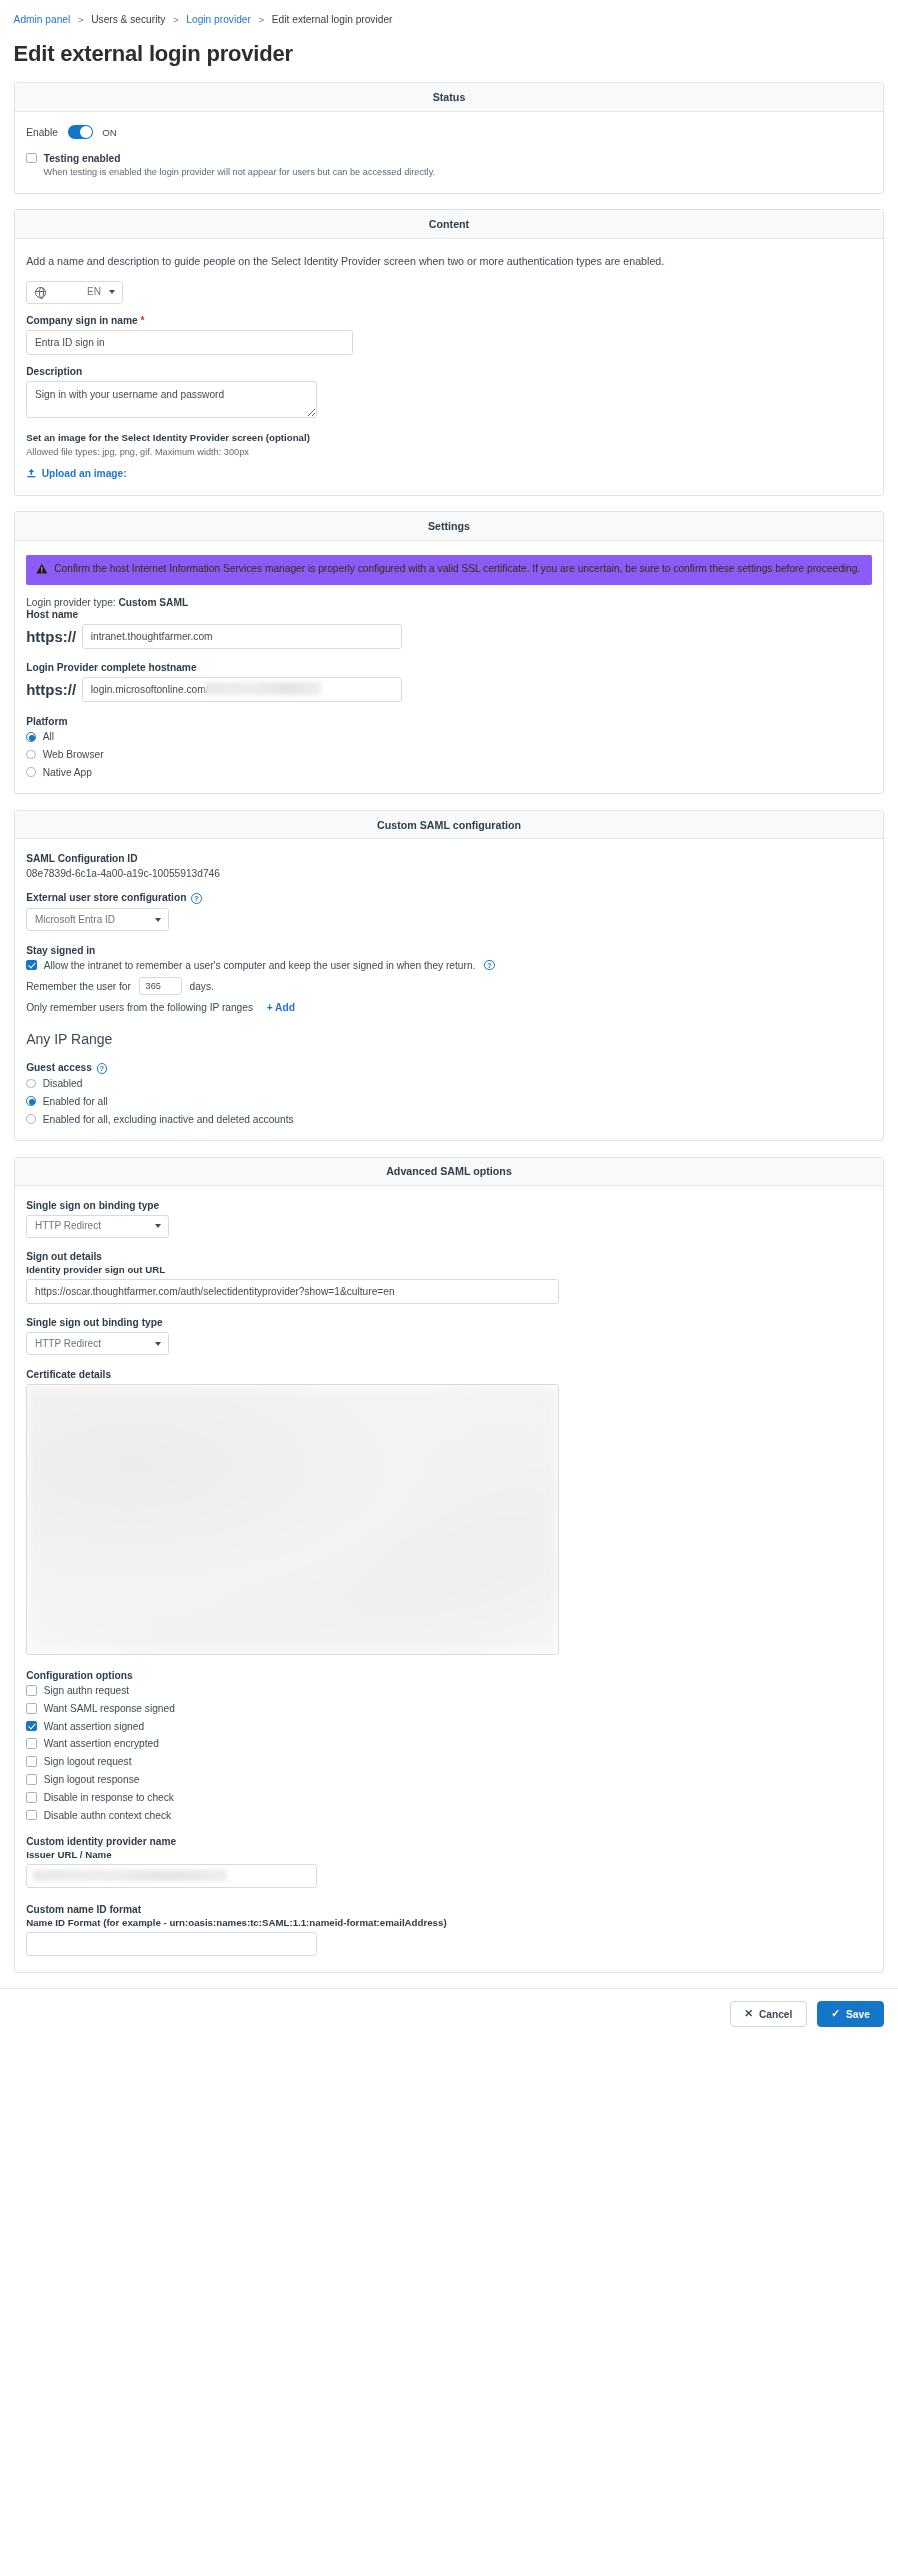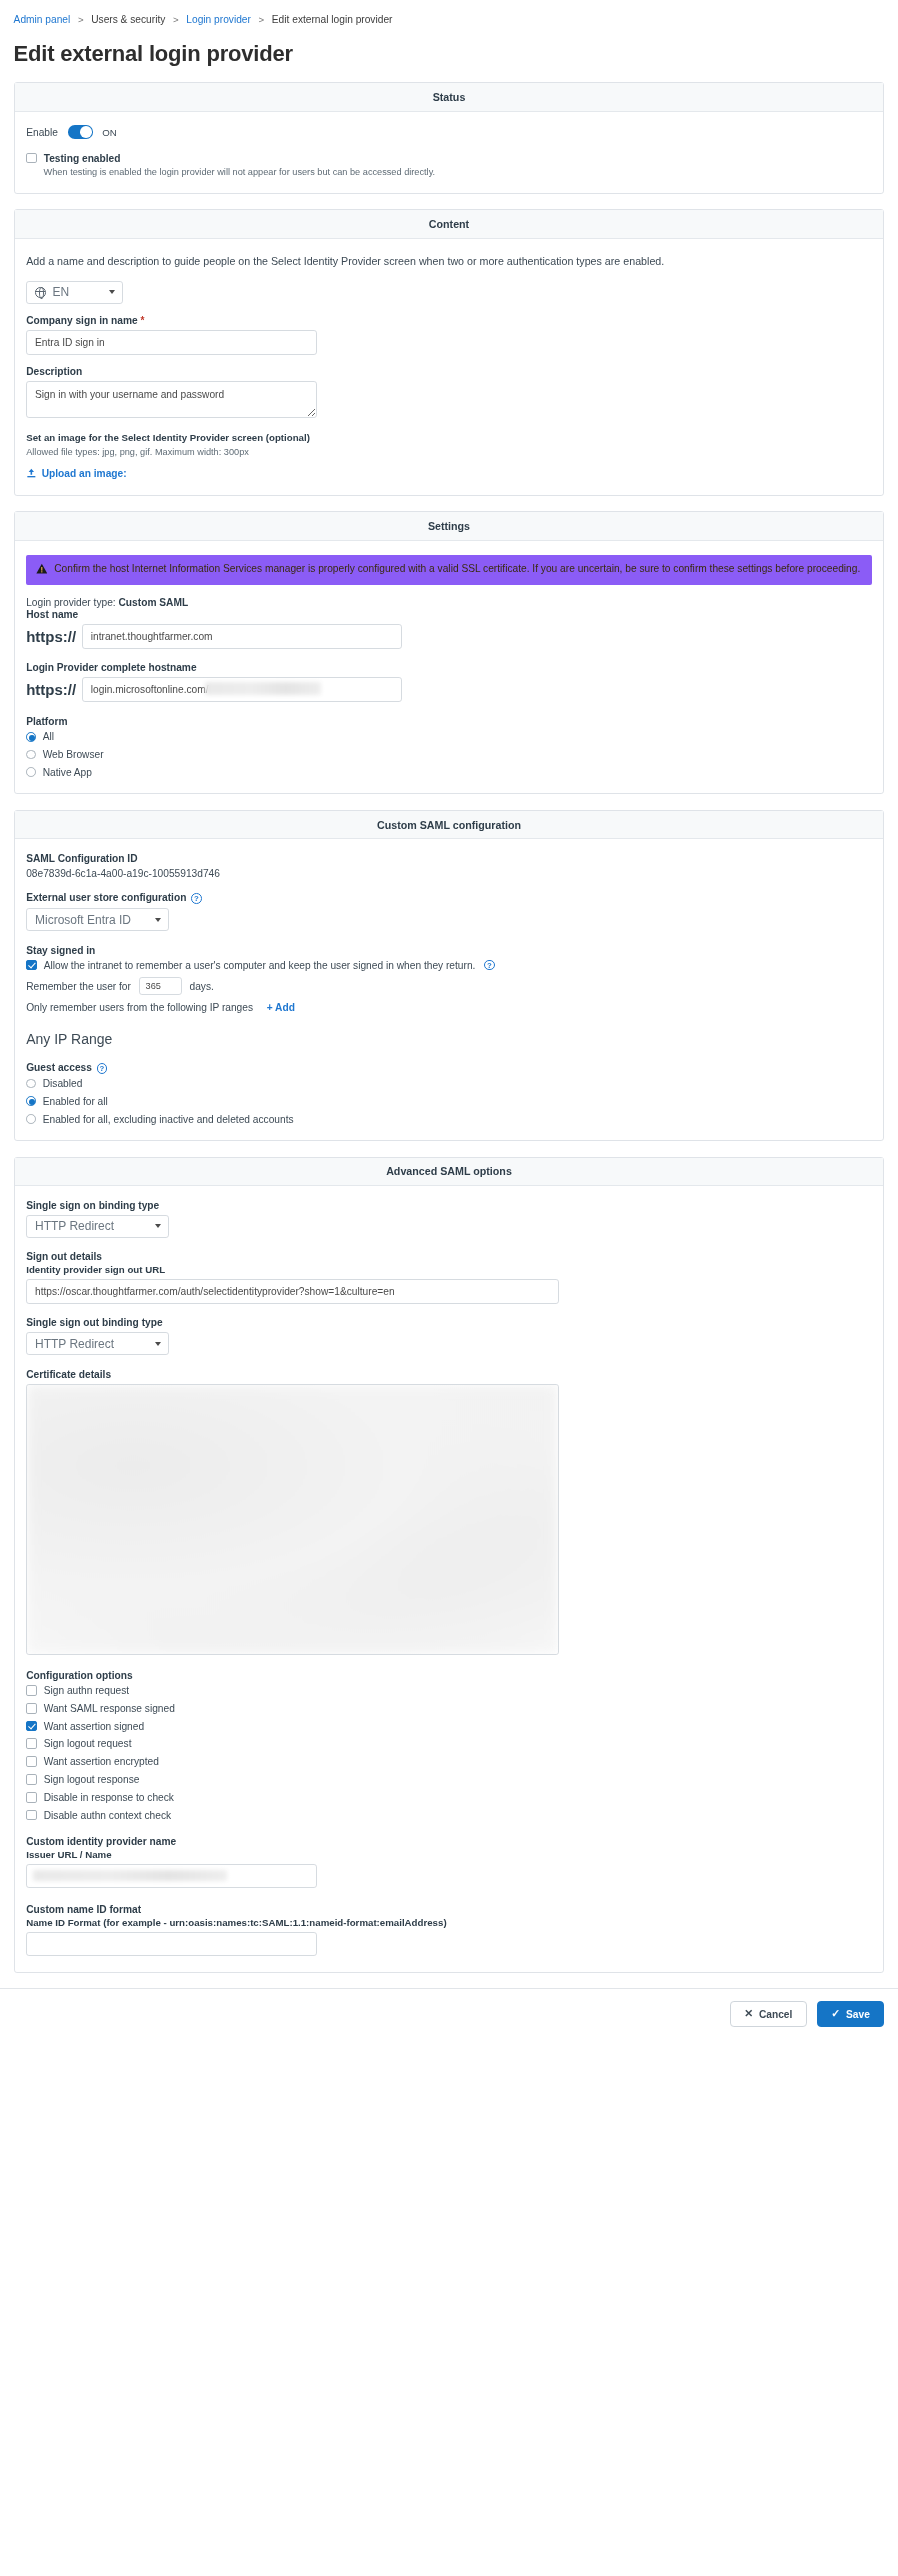--- a/index.html
+++ b/index.html
@@ -80,32 +80,33 @@
     border: 1px solid #d6dbe0;
     border-radius: 2.9px;
     padding: 5.8px 7.8px;
     background: #fff;
     outline: none;
   }
   textarea.txt { resize: vertical; line-height: 14.5px; }
 
   select.sel, .fakesel {
     font-family: "Liberation Sans", sans-serif;
-    font-size: 12px;
+    font-size: 10px;
     color: #6b7680;
     border: 1px solid #d6dbe0;
     border-radius: 2.9px;
     padding: 4.8px 21.3px 4.8px 7.8px;
     background: #fff;
     outline: none;
     appearance: none;
     position: relative;
     display: inline-block;
     height: 23px;
     line-height: 12.6px;
+    justify-content: space-between;
   }
   .selwrap { position: relative; display: inline-block; }
   .selwrap .caret {
     position: absolute; right: 7.8px; top: 50%; margin-top: -1.9px;
     width: 0; height: 0;
     border-left: 3.9px solid transparent;
     border-right: 3.9px solid transparent;
     border-top: 4.8px solid #4a4a4a;
     pointer-events: none;
   }
@@ -270,21 +271,21 @@
           <span>EN</span>
         </div>
         <span class="caret"></span>
       </div>
 
       <div style="margin-top:11.6px;">
         <label class="lbl">
           <span>Company sign in name</span>
           <span class="req">*</span>
         </label>
-        <input class="txt" style="width: 291px;" value="Entra ID sign in">
+        <input class="txt" style="width: 327px;" value="Entra ID sign in">
       </div>
 
       <div style="margin-top:11.6px;">
         <label class="lbl">Description</label>
         <textarea class="txt" style="width: 291px; height: 37px;">Sign in with your username and password</textarea>
       </div>
 
       <div style="margin-top:11.6px;">
         <div class="sublbl">Set an image for the Select Identity Provider screen (optional)</div>
         <div class="hint">Allowed file types: jpg, png, gif. Maximum width: 300px</div>
@@ -461,25 +462,25 @@
         <div class="optrow">
           <span class="cb"></span>
           <span>Want SAML response signed</span>
         </div>
         <div class="optrow">
           <span class="cb checked"></span>
           <span>Want assertion signed</span>
         </div>
         <div class="optrow">
           <span class="cb"></span>
+          <span>Want assertion encrypted</span>
+        </div>
+        <div class="optrow">
+          <span class="cb"></span>
           <span>Sign logout request</span>
-        </div>
-        <div class="optrow">
-          <span class="cb"></span>
-          <span>Want assertion encrypted</span>
         </div>
         <div class="optrow">
           <span class="cb"></span>
           <span>Sign logout response</span>
         </div>
         <div class="optrow">
           <span class="cb"></span>
           <span>Disable in response to check</span>
         </div>
         <div class="optrow">

